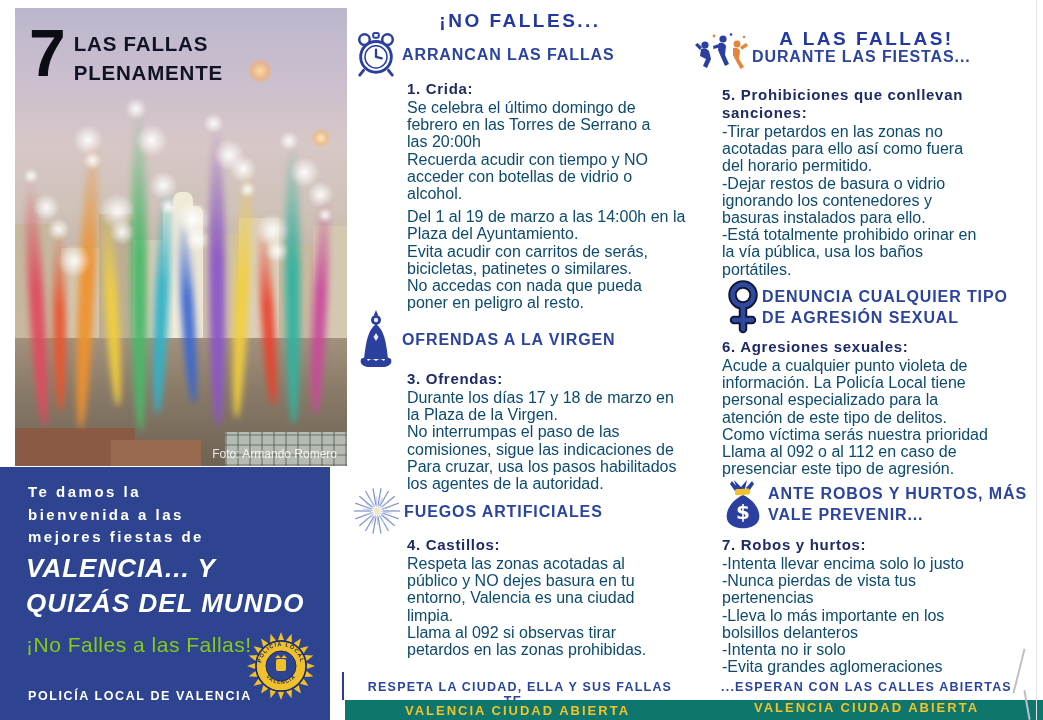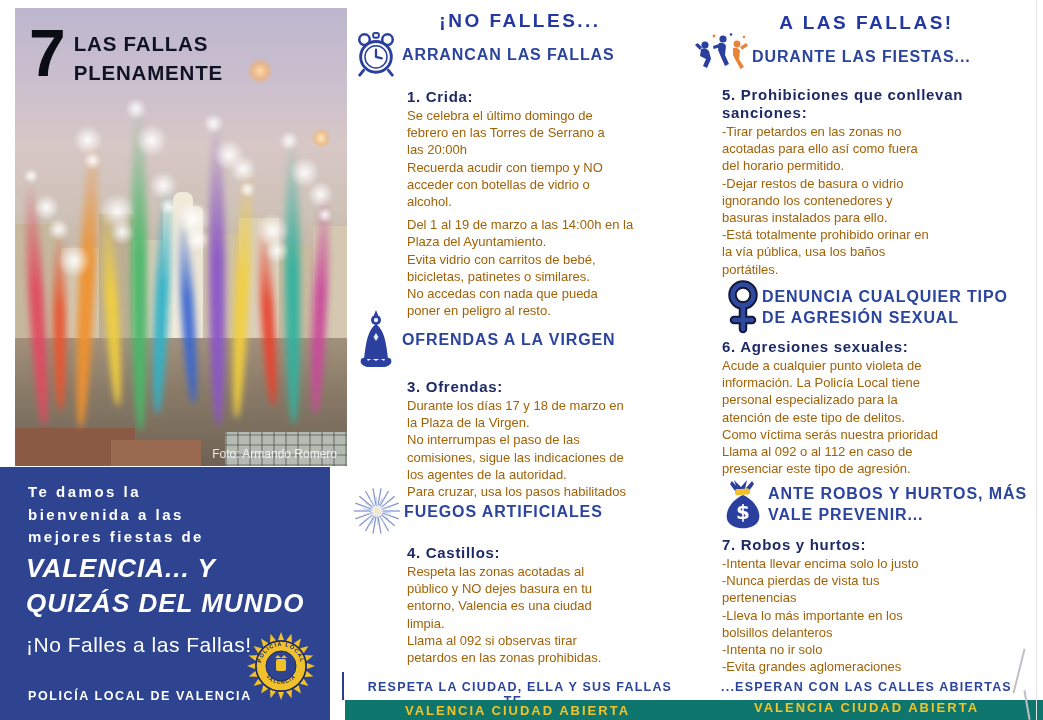--- a/index.html
+++ b/index.html
@@ -19,40 +19,40 @@
   .puff { position:absolute; border-radius:50%; filter:blur(1px); }
   .flare { position:absolute; border-radius:50%; }
   .headline { position:absolute; left:14px; top:14px; z-index:5; display:flex; gap:10px; }
   .big7 { font-size:66px; line-height:.95; font-weight:900; color:#0c0c14; letter-spacing:-2px; }
   .htitle { padding-top:7px; font-size:20.5px; font-weight:800; color:#101226; letter-spacing:.8px; line-height:29px; }
   .credit { position:absolute; right:10px; bottom:5px; z-index:6; font-size:12px; color:rgba(255,255,255,.85); }
 
   .bluepanel { position:absolute; left:0; top:467px; width:330px; height:253px; background:#2e4491; color:#fff; }
   .welcome { position:absolute; left:28px; top:14px; font-size:15px; font-weight:800; letter-spacing:2.5px; line-height:22.5px; }
   .bigline { position:absolute; left:26px; top:84px; font-size:26px; font-weight:800; letter-spacing:1px; line-height:35px;font-style:italic; }
-  .slogan { position:absolute; left:26px; top:166px; font-size:21px; font-weight:400; letter-spacing:.5px; color:#ffffff; }
+  .slogan { position:absolute; left:26px; top:166px; font-size:21px; font-weight:400; letter-spacing:.5px; color:#84cc16; }
   .org { position:absolute; left:28px; top:222px; font-size:12.5px; font-weight:800; letter-spacing:1.6px; }
   .badge { position:absolute; right:14px; top:164px; width:70px; height:70px; }
 
   
   .col { position:absolute; top:0; height:720px; }
   .col-mid { left:350px; width:340px; }
   .col-right { left:690px; width:353px; }
   .colheader { position:absolute; width:100%; text-align:center; font-size:19px; font-weight:800;
                color:#2338a0; letter-spacing:2.5px; }
   .sec { position:absolute; left:0; width:100%; }
   .sec-head { display:flex; align-items:center; }
   .sec-ico { flex:0 0 auto; display:flex; align-items:center; justify-content:center; }
   .sec-h { font-size:16px; font-weight:800; color:#2b449e; letter-spacing:.9px; line-height:21px; }
   .items { }
   .item { margin-bottom:6px; }
   .item-title { font-size:15px; font-weight:800; color:#1d2a66; letter-spacing:.7px; line-height:18px; margin-bottom:1px; }
   .item-title .ln { white-space:nowrap; }
-  .body-lines .ln { font-size:13px; color:#a16207; line-height:17.2px; white-space:nowrap; }
-  .col-mid .items { margin-left:57px; margin-top:8px; }
+  .body-lines .ln { font-size:16px; color:#0c4a6e; line-height:17.2px; white-space:nowrap; }
+  .col-mid .items { margin-left:57px; margin-top:0; }
   .col-right .items { margin-left:32px; margin-top:4px; }
 
   .footer-line { position:absolute; top:680px; width:100%; text-align:center; font-size:12.5px;
                  font-weight:800; color:#2b449e; letter-spacing:1.2px; }
 
   
   .bottom-bar { position:absolute; left:345px; top:700px; width:752px; height:20px; background:#0f766e; display:flex; }
   .bar-half { display:flex; align-items:center; justify-content:center; }
   .bar-half.m { width:345px; } .bar-half.r { width:353px; }
   .bar-text { font-size:13px; font-weight:800; color:#f0c42a; letter-spacing:2px; }
@@ -222,21 +222,21 @@
               <div class="ln">las 20:00h</div>
               <div class="ln">Recuerda acudir con tiempo y NO</div>
               <div class="ln">acceder con botellas de vidrio o</div>
               <div class="ln">alcohol.</div>
             </div>
         </div>
         <div class="item">
           <div class="body-lines">
               <div class="ln">Del 1 al 19 de marzo a las 14:00h en la</div>
               <div class="ln">Plaza del Ayuntamiento.</div>
-              <div class="ln">Evita vidrio con carritos de bebé,</div>
+              <div class="ln">Evita acudir con carritos de serás,</div>
               <div class="ln">bicicletas, patinetes o similares.</div>
               <div class="ln">No accedas con nada que pueda</div>
               <div class="ln">poner en peligro al resto.</div>
             </div>
         </div>
       </div>
     </div>
 
     <div class="sec" style="top:308px;">
       <div class="sec-head" style="height:62px;">
@@ -259,22 +259,22 @@
       <div class="items">
         <div class="item">
           <div class="item-title">
               <div class="ln">3. Ofrendas:</div>
             </div>
           <div class="body-lines">
               <div class="ln">Durante los días 17 y 18 de marzo en</div>
               <div class="ln">la Plaza de la Virgen.</div>
               <div class="ln">No interrumpas el paso de las</div>
               <div class="ln">comisiones, sigue las indicaciones de</div>
+              <div class="ln">Para cruzar, usa los pasos habilitados</div>
               <div class="ln">los agentes de la autoridad.</div>
-              <div class="ln">Para cruzar, usa los pasos habilitados</div>
             </div>
         </div>
       </div>
     </div>
 
     <div class="sec" style="top:486px;">
       <div class="sec-head" style="height:50px;">
         <div class="sec-ico" style="width:54px;">
           <svg width="50" height="50" viewBox="0 0 52 52">
             <g stroke="#8295cc" stroke-width="1.3" id="burst">
@@ -334,21 +334,21 @@
               <div class="ln">petardos en las zonas prohibidas.</div>
             </div>
         </div>
       </div>
     </div>
 
     <div class="footer-line">RESPETA LA CIUDAD, ELLA Y SUS FALLAS TE...</div>
   </div>
 
   <div class="col col-right">
-    <div class="colheader" style="top:12px;">A LAS FALLAS!</div>
+    <div class="colheader" style="top:28px;">A LAS FALLAS!</div>
 
     <div class="sec" style="top:30px;">
       <div class="sec-head" style="height:52px;">
         <div class="sec-ico" style="width:62px;">
           <svg width="58" height="48" viewBox="0 0 58 48">
             <g fill="#2b3f9e">
               <circle cx="13" cy="13" r="3.6"></circle>
               <path d="M9 17 q5 -2 8 2 l2 8 -4 9 -4 -2 3 -7 -6 -3 z"></path>
               <path d="M8 18 l-5 -5 2.5 -2 4.5 4 z"></path>
               <circle cx="31" cy="7" r="3.6"></circle>

